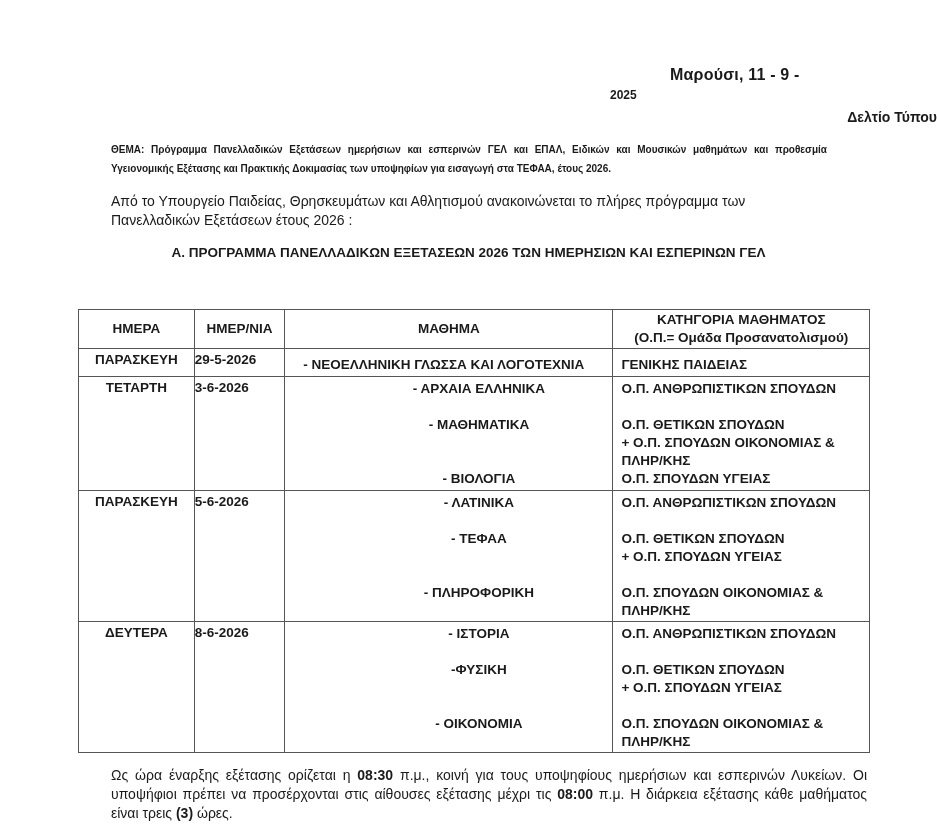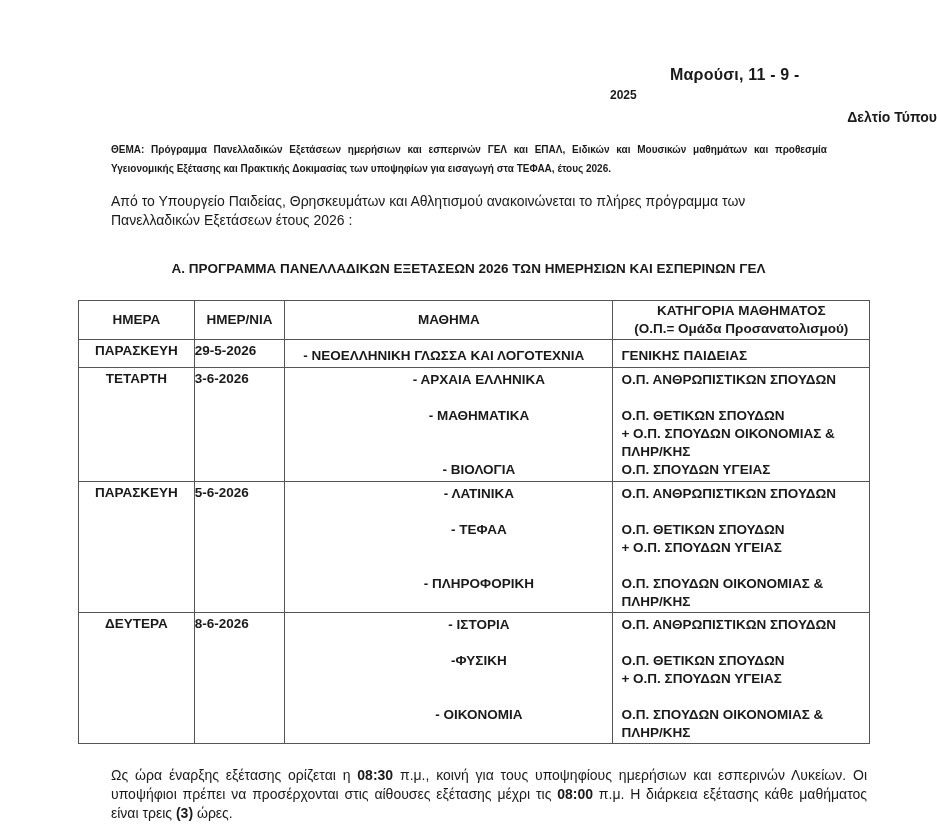--- a/index.html
+++ b/index.html
@@ -19,24 +19,24 @@
     left: 0; width: 937px; top: 109px; text-align: right; font-size: 14px; font-weight: bold;
   }
   .subject {
     left: 111px; width: 716px; top: 127px; font-size: 10px; font-weight: bold;
     line-height: 19px; text-align: justify; text-align-last: left; margin-top: 13px;
   }
   .intro {
     left: 111px; width: 716px; top: 192px; font-size: 14px; line-height: 19px;
   }
   .section-title {
-    left: 0; width: 937px; top: 261px; text-align: center; font-size: 13.5px; font-weight: bold;
+    left: 0; width: 937px; top: 245px; text-align: center; font-size: 13.5px; font-weight: bold;
   }
   table.schedule {
-    position: absolute; left: 78px; top: 300px; width: 792px;
+    position: absolute; left: 78px; top: 309px; width: 792px;
     border-collapse: collapse; font-size: 13.5px; font-weight: bold; padding-left: 45px;
   }
   table.schedule td, table.schedule th {
     border: 1px solid #555; padding: 0; vertical-align: top;
   }
   th { font-weight: bold; text-align: center; vertical-align: middle !important; line-height: 18px; }
   .c-day { width: 117px; text-align: center; }
   .c-date { width: 93px; }
   .c-subj { width: 321px; }
   .c-cat { width: 257px; padding-left: 8px !important; }

